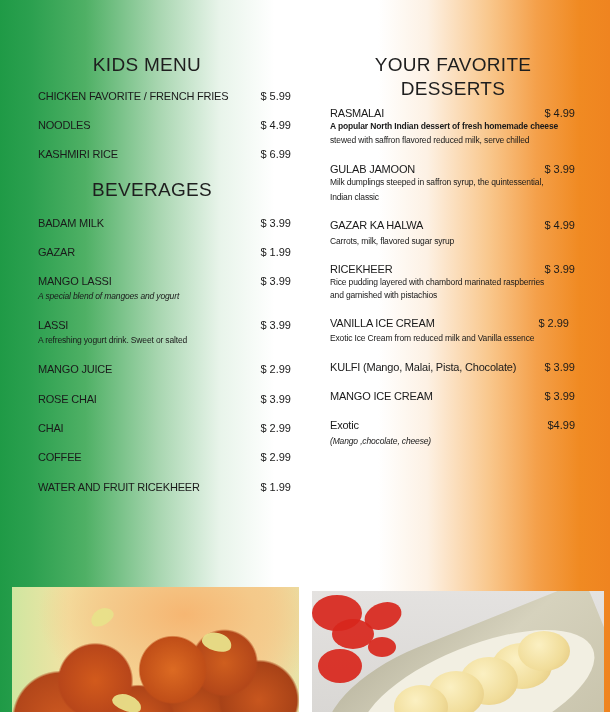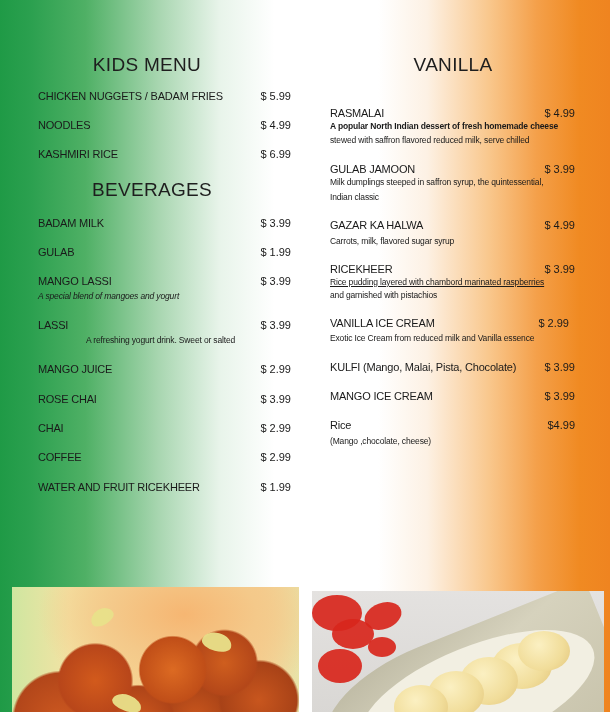--- a/index.html
+++ b/index.html
@@ -134,51 +134,51 @@
   </style>
 </head>
 <body>
 
 <div class="menu">
 
   <div class="col-left">
     <div class="heading h-kids">KIDS MENU</div>
 
     <div class="item" style="top:73px;">
-      <span class="name">CHICKEN NUGGETS / BADAM FRIES</span>
+      <span class="name">CHICKEN FAVORITE / FRENCH FRIES</span>
       <span class="price">$ 5.99</span>
     </div>
     <div class="item" style="top:102px;">
       <span class="name">NOODLES</span>
       <span class="price">$ 4.99</span>
     </div>
     <div class="item" style="top:131px;">
       <span class="name">KASHMIRI RICE</span>
       <span class="price">$ 6.99</span>
     </div>
 
     <div class="heading h-bev">BEVERAGES</div>
 
     <div class="item" style="top:200px;">
       <span class="name">BADAM MILK</span>
       <span class="price">$ 3.99</span>
     </div>
     <div class="item" style="top:229px;">
-      <span class="name">GULAB</span>
+      <span class="name">GAZAR</span>
       <span class="price">$ 1.99</span>
     </div>
     <div class="item" style="top:258px;">
       <span class="name">MANGO LASSI</span>
       <span class="price">$ 3.99</span>
       <span class="desc" style="top:15px;font-style:italic;">A special blend of mangoes and yogurt</span>
     </div>
     <div class="item" style="top:302px;">
       <span class="name">LASSI</span>
       <span class="price">$ 3.99</span>
-      <span class="desc" style="top:15px;margin-left:48px;">A refreshing yogurt drink. Sweet or salted</span>
+      <span class="desc" style="top:15px;">A refreshing yogurt drink. Sweet or salted</span>
     </div>
     <div class="item" style="top:346px;">
       <span class="name">MANGO JUICE</span>
       <span class="price">$ 2.99</span>
     </div>
     <div class="item" style="top:376px;">
       <span class="name">ROSE CHAI</span>
       <span class="price">$ 3.99</span>
     </div>
     <div class="item" style="top:405px;">
@@ -190,21 +190,22 @@
       <span class="price">$ 2.99</span>
     </div>
     <div class="item" style="top:464px;">
       <span class="name">WATER AND FRUIT RICEKHEER</span>
       <span class="price">$ 1.99</span>
     </div>
   </div>
 
   <div class="col-right">
     <div class="heading h-des">
-      <div>VANILLA</div>
+      <div>YOUR FAVORITE</div>
+      <div>DESSERTS</div>
     </div>
 
     <div class="item" style="top:90px;">
       <span class="name">RASMALAI</span>
       <span class="price">$ 4.99</span>
       <span class="desc" style="top:13px;font-weight:bold;">A popular North Indian dessert of fresh homemade cheese</span>
       <span class="desc" style="top:27px;">stewed with saffron flavored reduced milk, serve chilled</span>
     </div>
     <div class="item" style="top:146px;">
       <span class="name">GULAB JAMOON</span>
@@ -213,40 +214,40 @@
       <span class="desc" style="top:28px;">Indian classic</span>
     </div>
     <div class="item" style="top:202px;">
       <span class="name">GAZAR KA HALWA</span>
       <span class="price">$ 4.99</span>
       <span class="desc" style="top:16px;">Carrots, milk, flavored sugar syrup</span>
     </div>
     <div class="item" style="top:246px;">
       <span class="name">RICEKHEER</span>
       <span class="price">$ 3.99</span>
-      <span class="desc" style="top:13px;text-decoration:underline;">Rice pudding layered with chambord marinated raspberries</span>
+      <span class="desc" style="top:13px;">Rice pudding layered with chambord marinated raspberries</span>
       <span class="desc" style="top:26px;">and garnished with pistachios</span>
     </div>
     <div class="item" style="top:300px;">
       <span class="name">VANILLA ICE CREAM</span>
       <span class="price" style="right:6px;">$ 2.99</span>
       <span class="desc" style="top:15px;">Exotic Ice Cream from reduced milk and Vanilla essence</span>
     </div>
     <div class="item" style="top:344px;">
       <span class="name">KULFI (Mango, Malai, Pista, Chocolate)</span>
       <span class="price">$ 3.99</span>
     </div>
     <div class="item" style="top:373px;">
       <span class="name">MANGO ICE CREAM</span>
       <span class="price">$ 3.99</span>
     </div>
     <div class="item" style="top:402px;">
-      <span class="name">Rice</span>
+      <span class="name">Exotic</span>
       <span class="price">$4.99</span>
-      <span class="desc" style="top:16px;">(Mango ,chocolate, cheese)</span>
+      <span class="desc" style="top:16px;font-style:italic;">(Mango ,chocolate, cheese)</span>
     </div>
   </div>
 
   <div class="photo photo-left">
     <div class="leaf" style="left:78px; top:22px; width:24px; height:16px; transform:rotate(-30deg);"></div>
     <div class="leaf" style="left:190px; top:46px; width:30px; height:18px; transform:rotate(15deg);"></div>
     <div class="leaf" style="left:100px; top:108px; width:30px; height:16px; transform:rotate(20deg);"></div>
   </div>
 
   <div class="photo photo-right">

